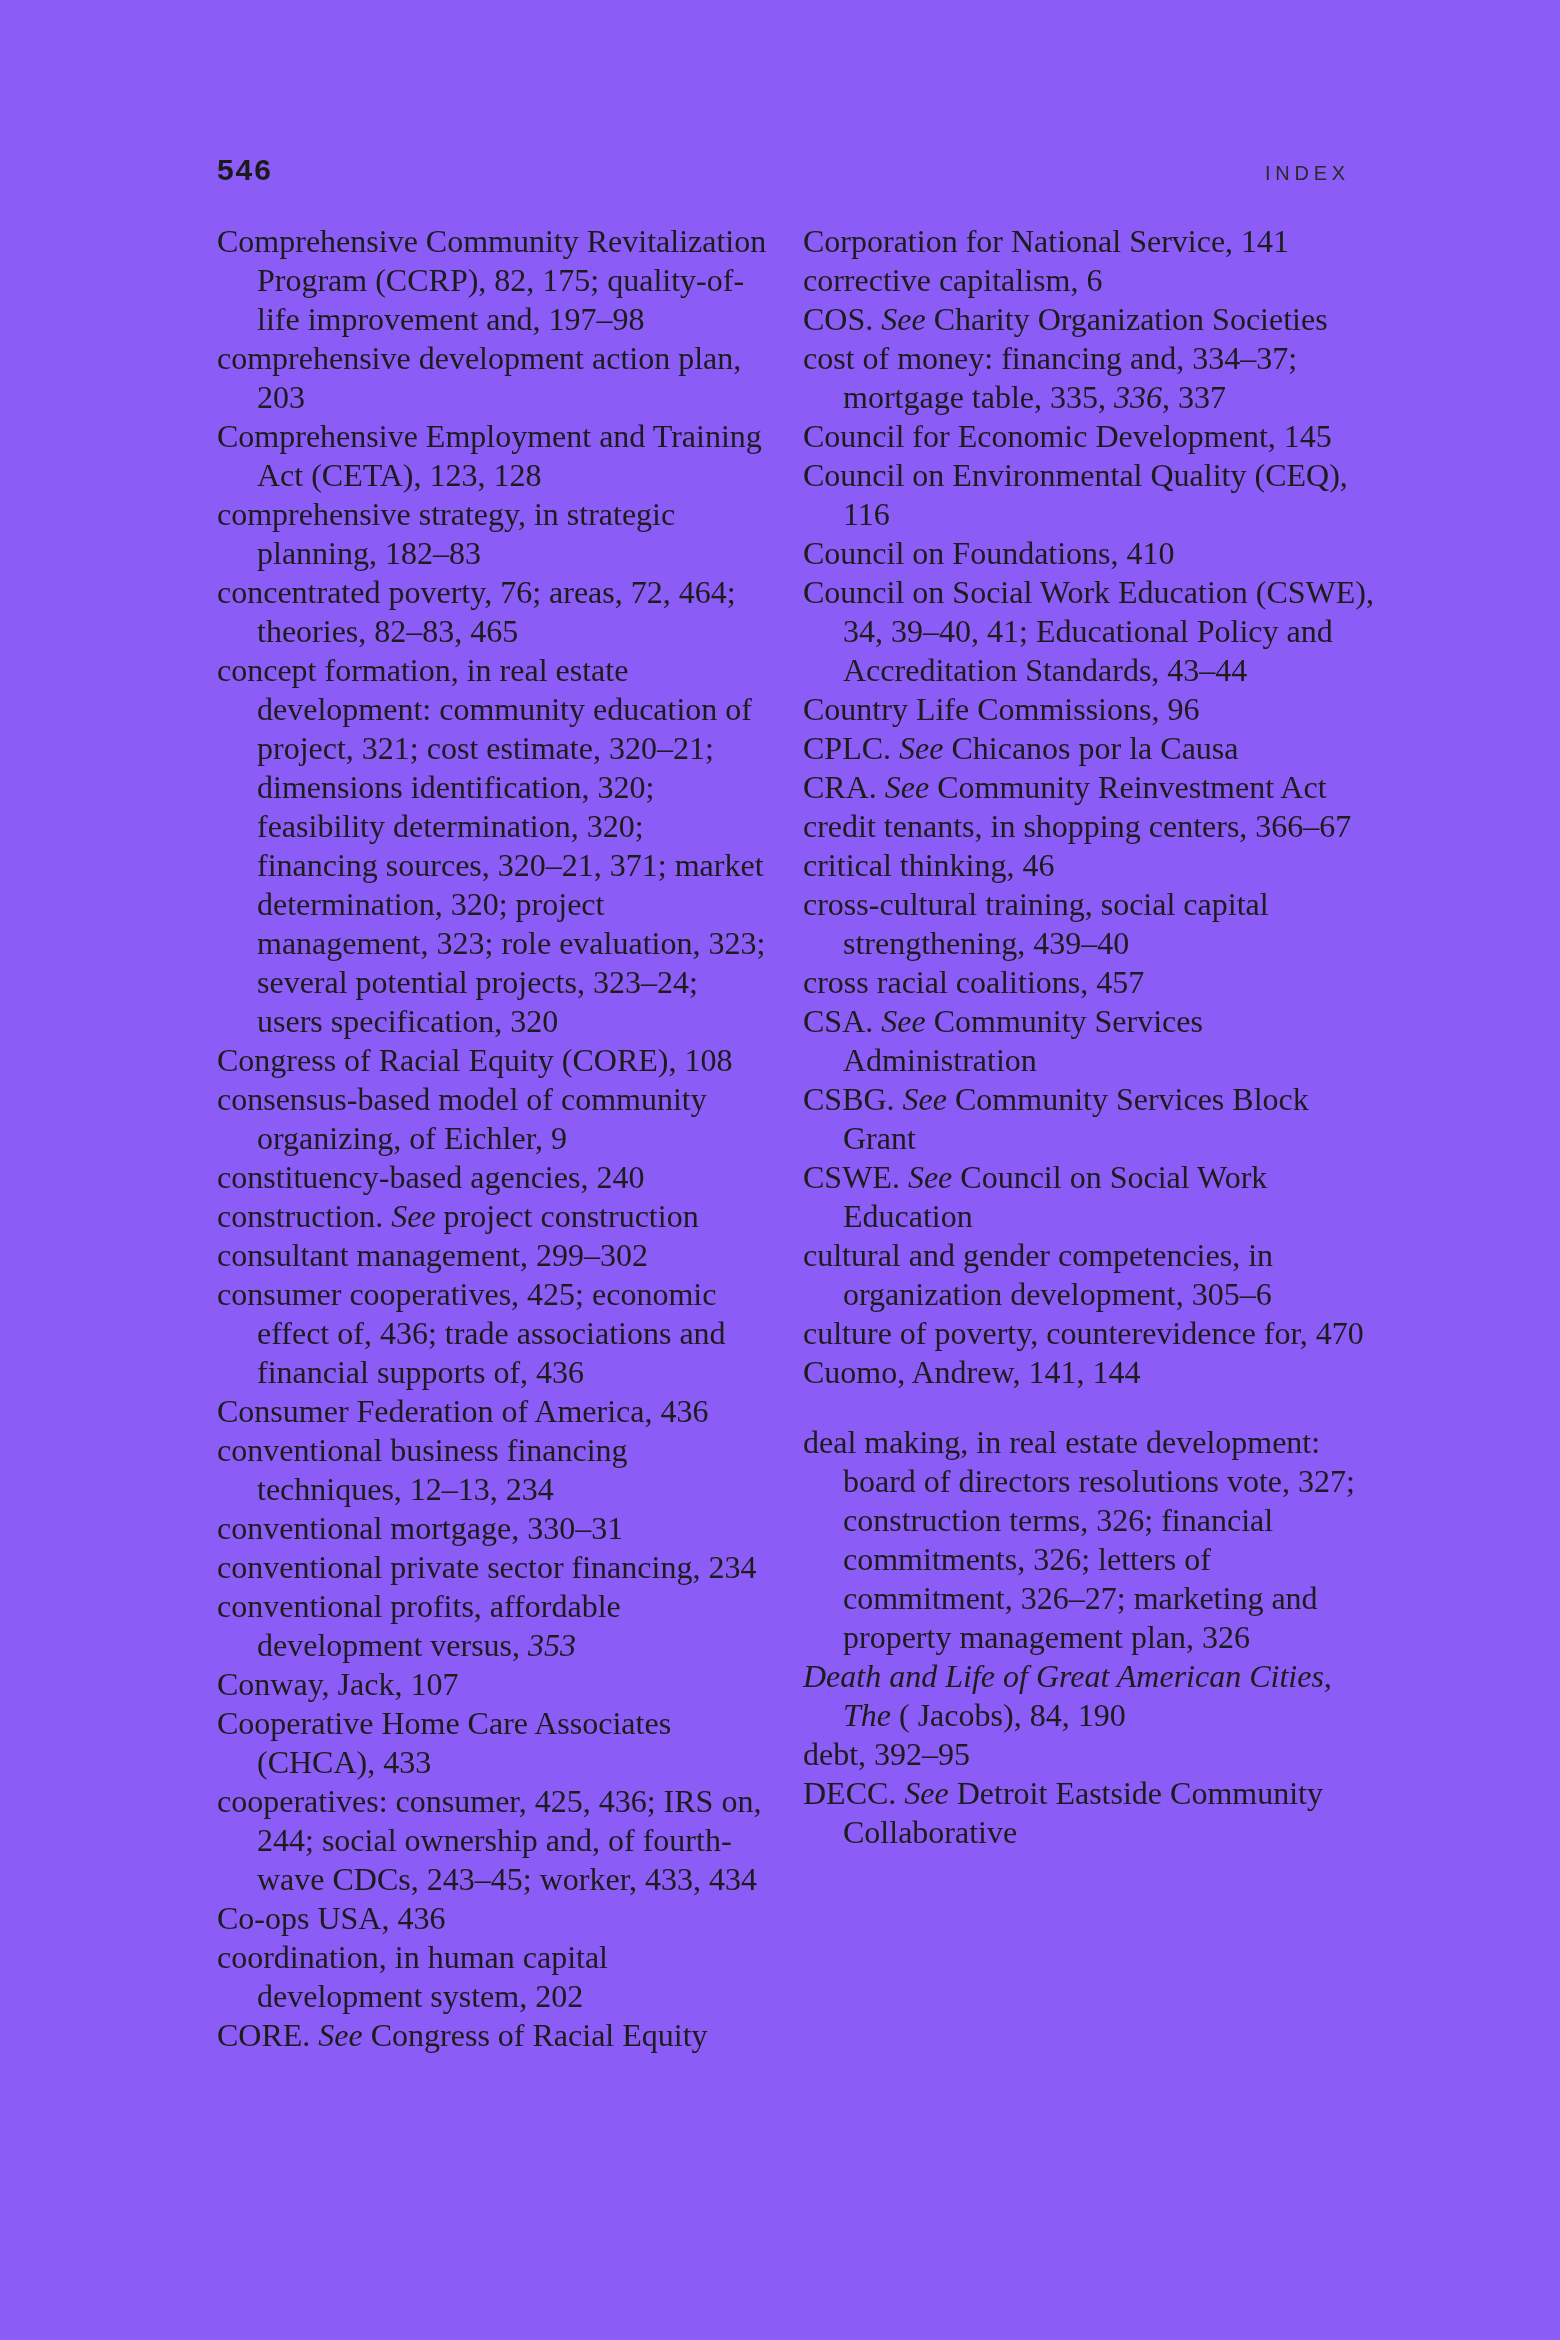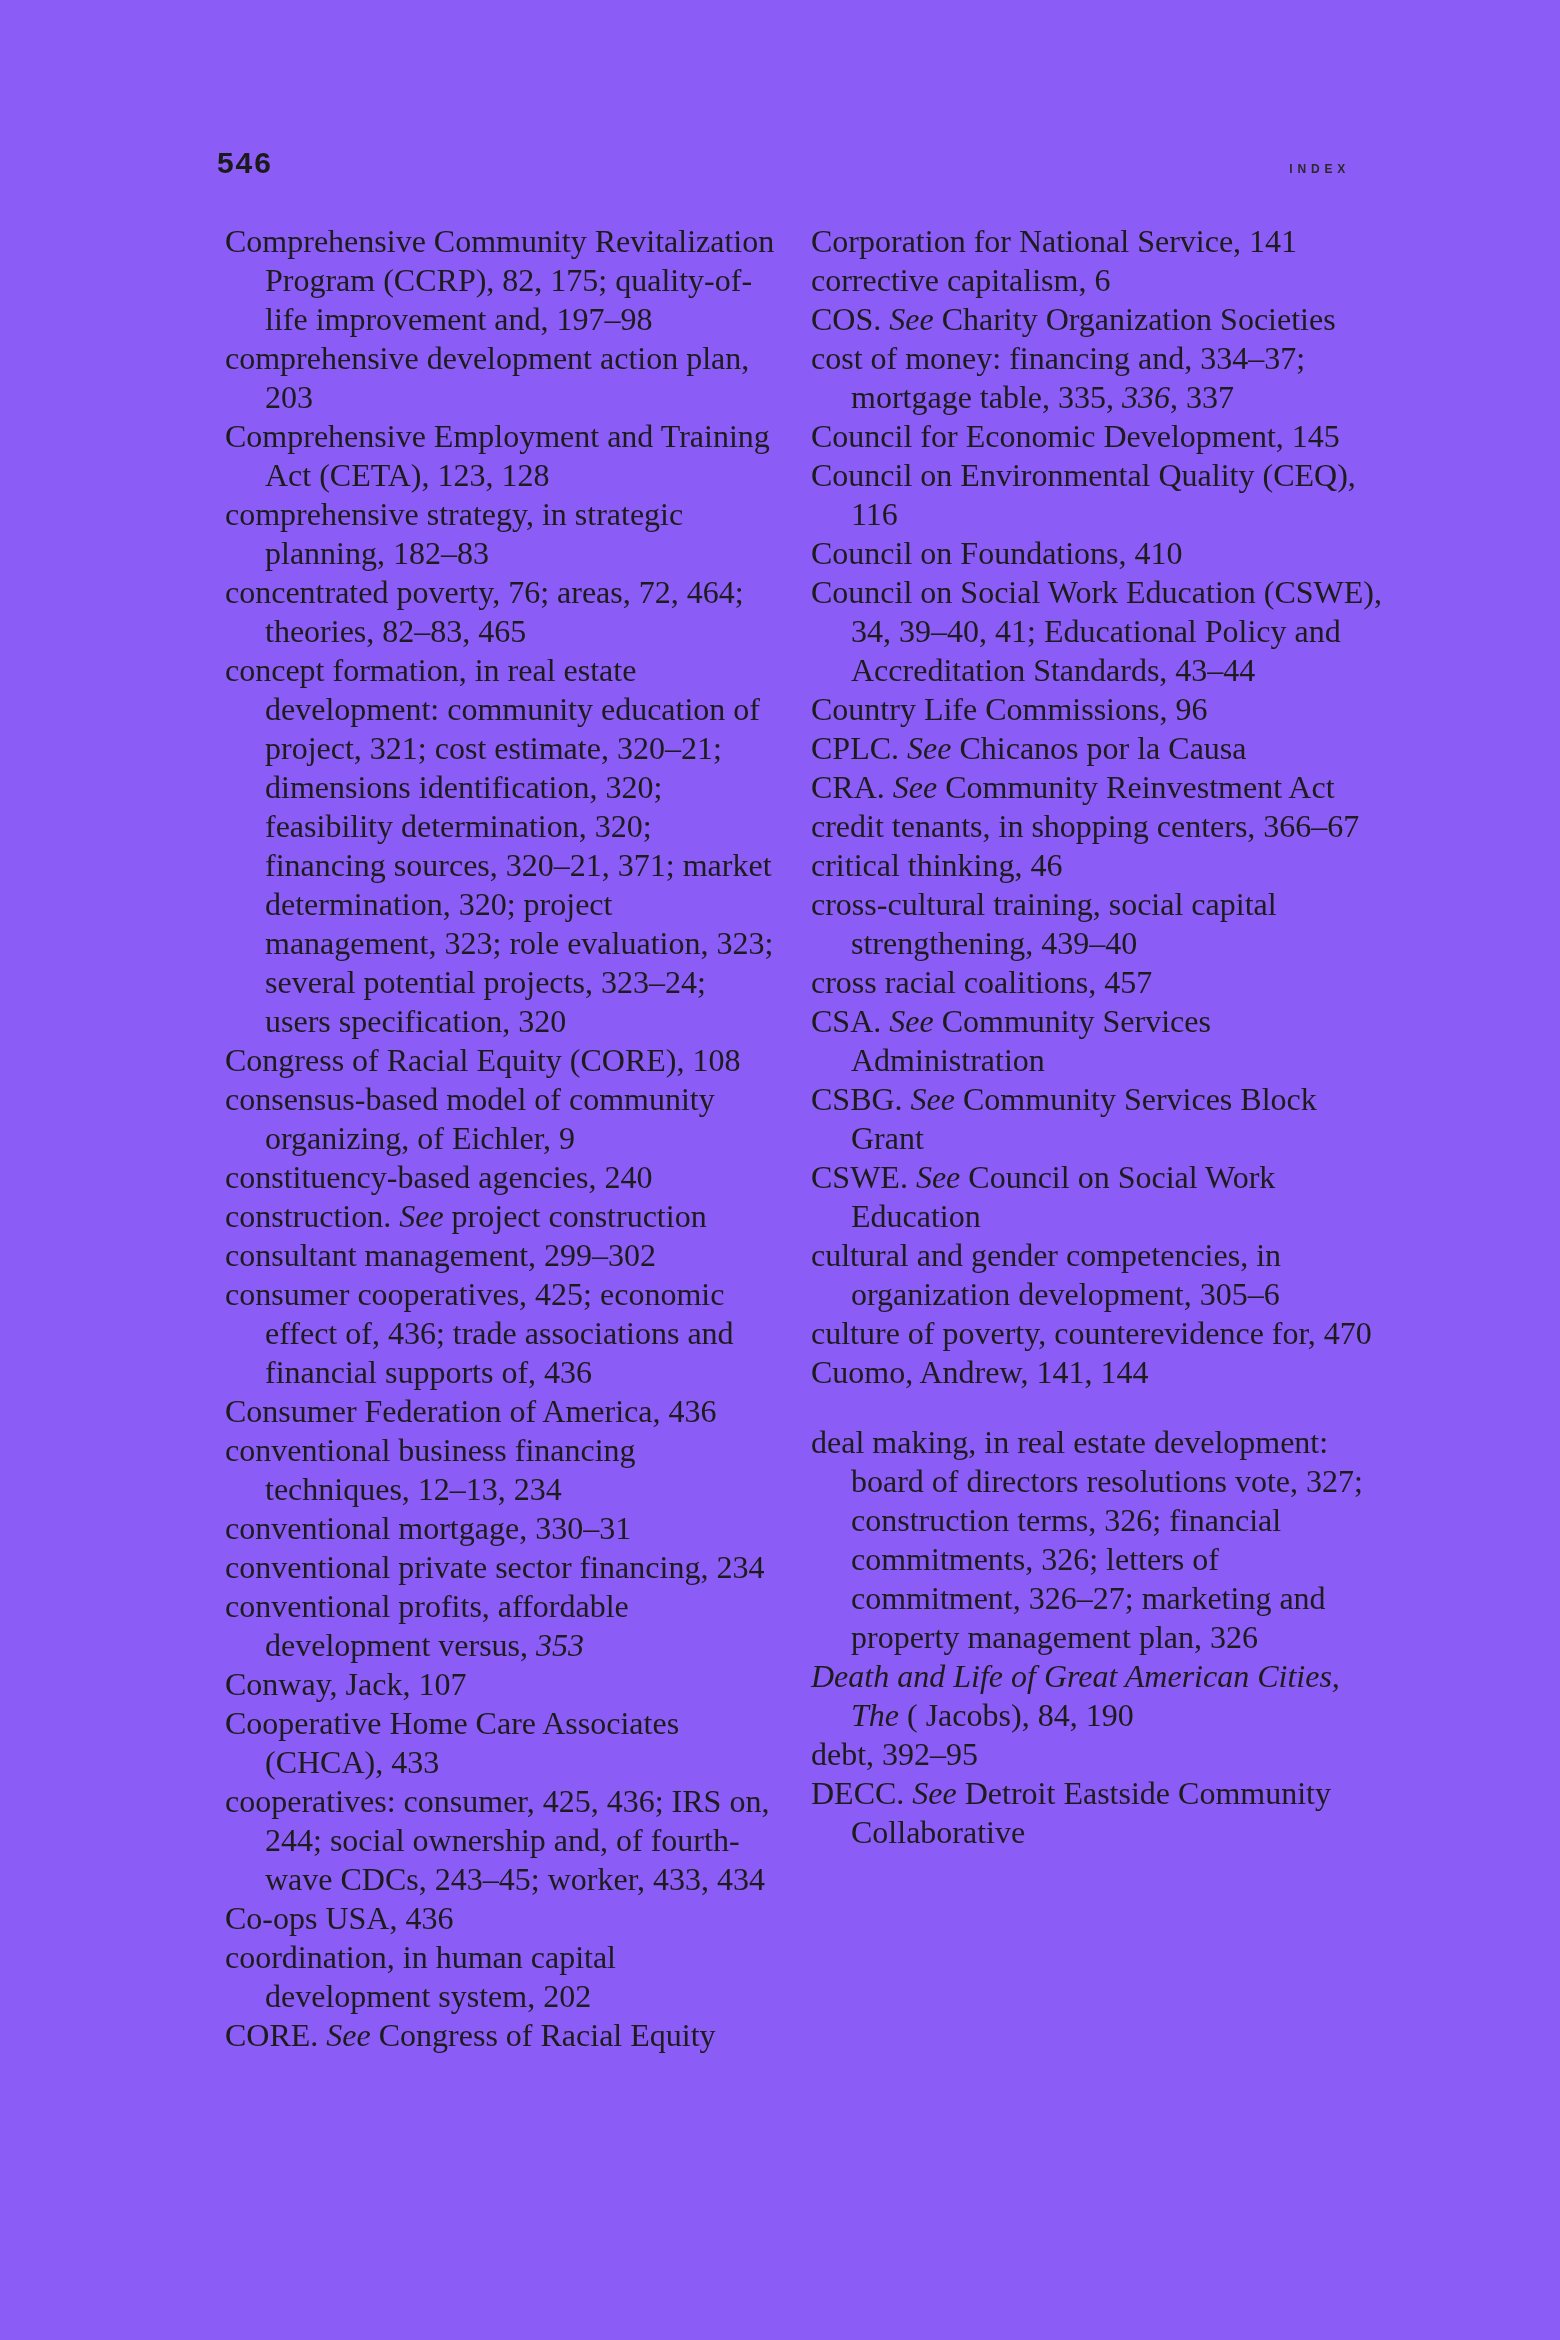--- a/index.html
+++ b/index.html
@@ -26,30 +26,30 @@
     align-items: baseline;
     font-family: "Liberation Sans", "DejaVu Sans", sans-serif;
   }
   .page-number {
     font-size: 30px;
     font-weight: bold;
     letter-spacing: 1.9px;
     color: #1a1a1a;
   }
   .running-title {
-    font-size: 12px;
-    font-weight: bold;
+    font-size: 20px;
+    font-weight: normal;
     letter-spacing: 4.8px;
     color: #2a2a2a;
     margin-top: 40px;
   }
   .columns {
     position: absolute;
     top: 222px;
-    left: 225px;
+    left: 217px;
     display: flex;
     gap: 32px;
   }
   .col {
     font-size: 32px;
     line-height: 39px;
   }
   .col-left  { width: 554px; }
   .col-right { width: 580px; }
   .entry {

